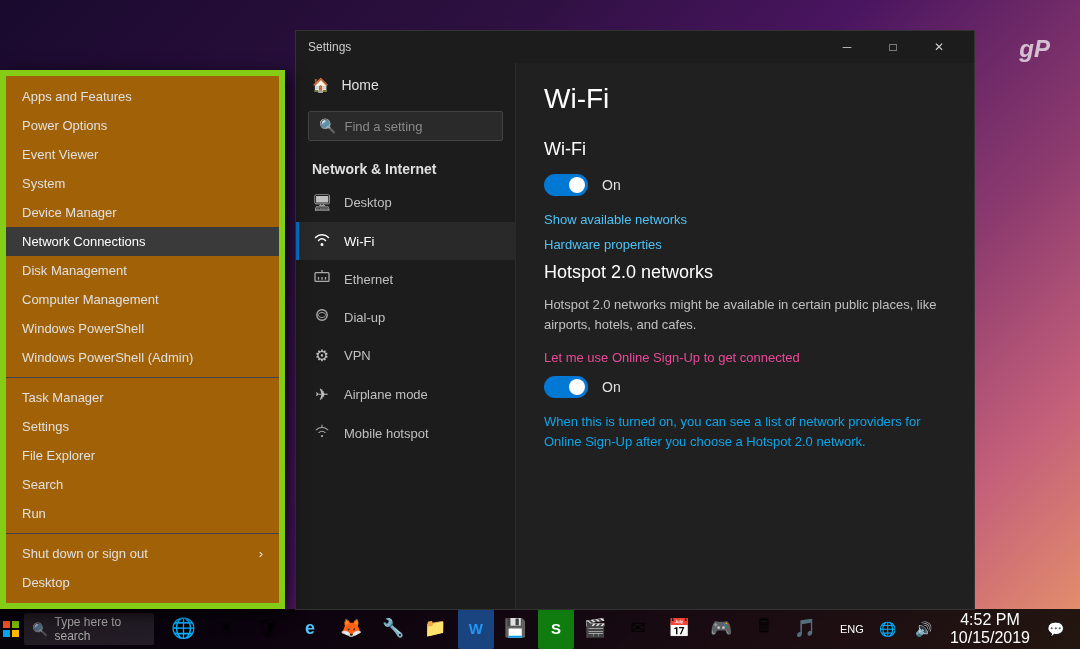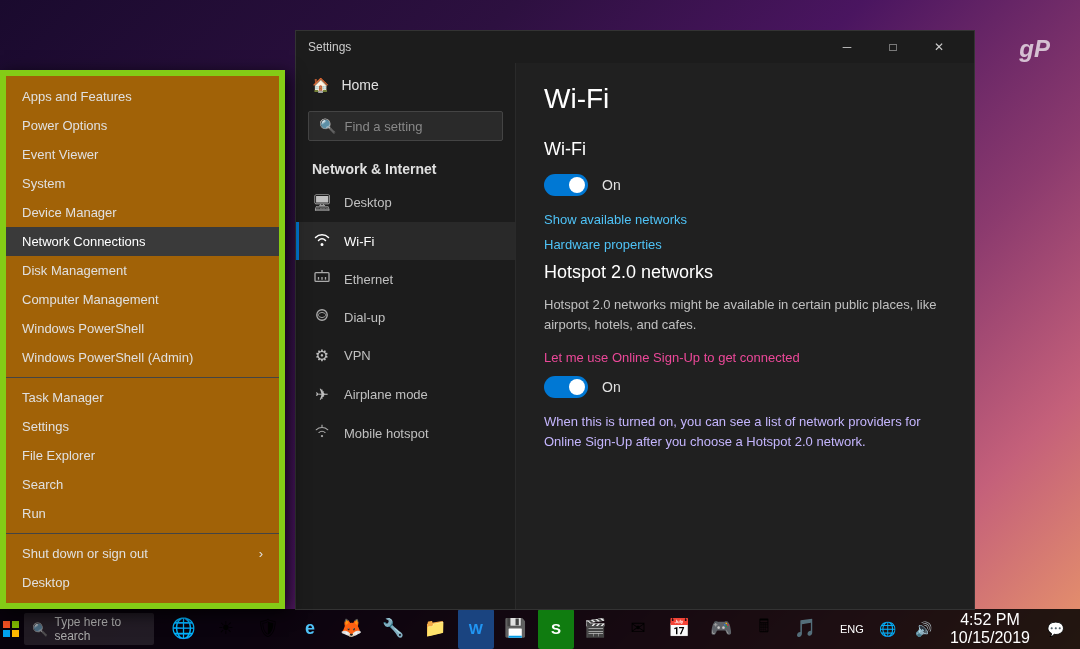--- a/index.html
+++ b/index.html
@@ -310,21 +310,21 @@
       line-height: 1.5;
       margin-bottom: 14px;
     }
     .hotspot-toggle-row {
       display: flex;
       align-items: center;
       gap: 14px;
       margin-bottom: 14px;
     }
     .hotspot-info {
-      color: #c4b5fd;
+      color: #0ea5e9;
       font-size: 13px;
       line-height: 1.6;
     }
 
     
     .gp-logo {
       position: absolute;
       top: 35px;
       right: 30px;
       color: rgba(255,255,255,0.7);

